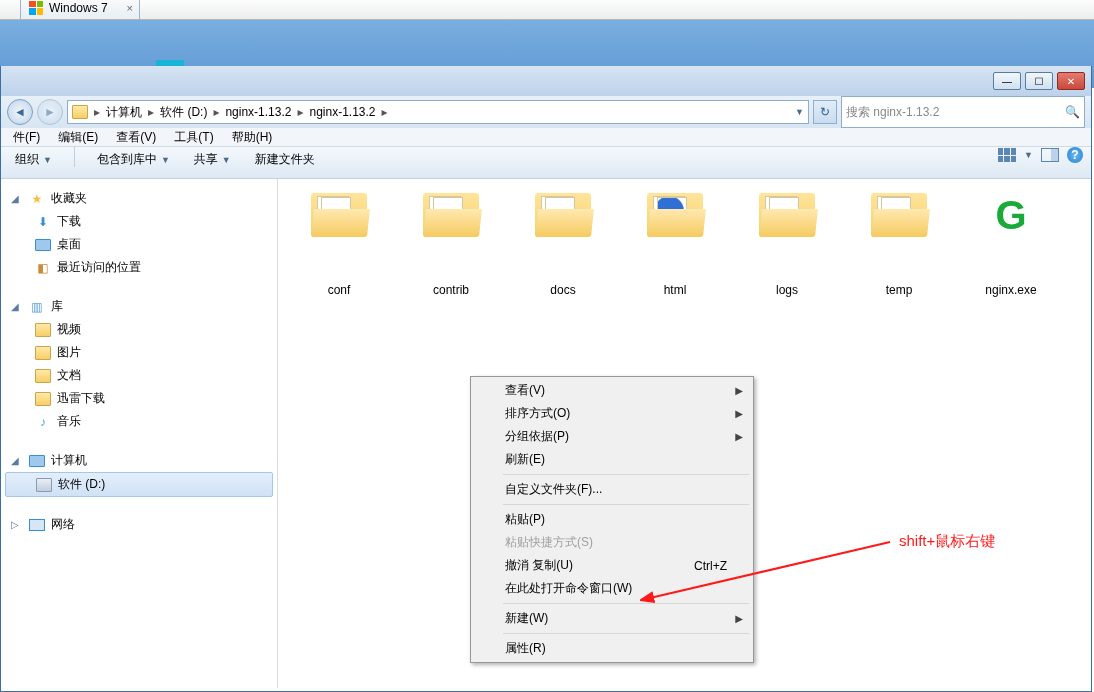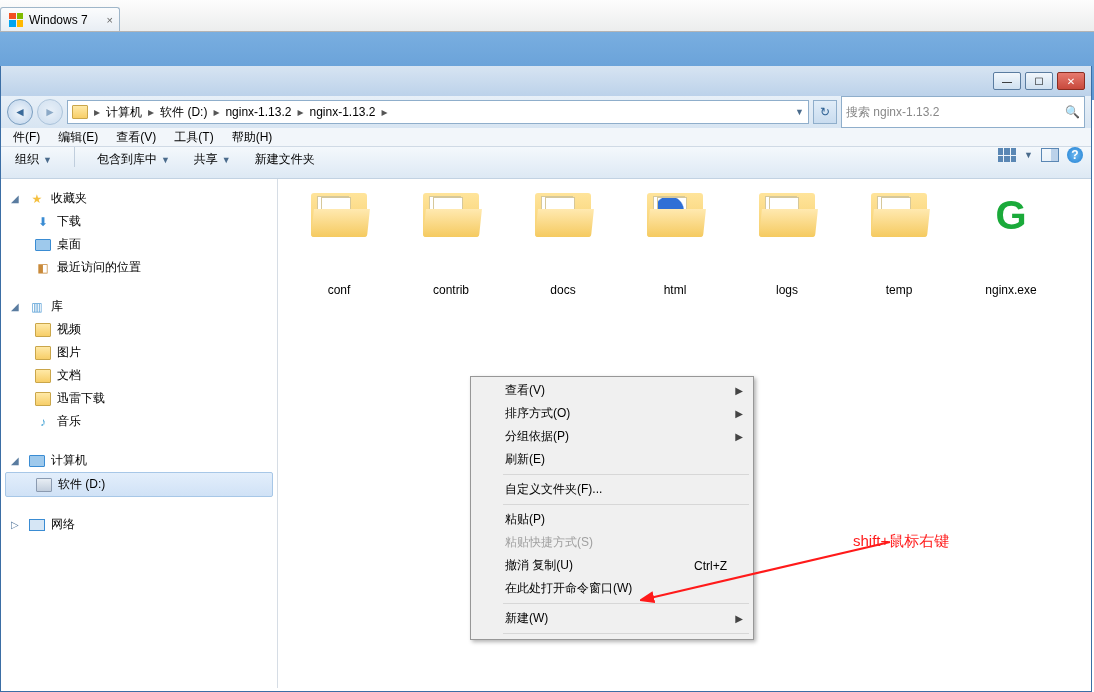--- a/index.html
+++ b/index.html
@@ -1,19 +1,19 @@
 <!DOCTYPE html>
 <html><head>
 <meta charset="utf-8">
 <style>
 * { margin: 0; padding: 0; box-sizing: border-box; font-family: "Microsoft YaHei", "Segoe UI", Tahoma, sans-serif; font-size: 12px; }
 body { background: #fff; width: 1094px; height: 692px; overflow: hidden; }
 
 
-.vm-tabs { height: 32px; background: linear-gradient(#fdfdfd,#eceded); border-bottom: 1px solid #b4b4b4; display: flex; align-items: flex-end; }
+.vm-tabs { height: 20px; background: linear-gradient(#fdfdfd,#eceded); border-bottom: 1px solid #b4b4b4; display: flex; align-items: flex-end; padding-left: 20px; }
 .vm-tab { height: 24px; background: linear-gradient(#fbfcfd,#e8eef4); border: 1px solid #9fb6c9; border-bottom: none; border-radius: 3px 3px 0 0; padding: 0 24px 0 8px; display: flex; align-items: center; gap: 6px; position: relative; min-width: 120px; }
 .vm-tab .win-ico { width: 14px; height: 14px; display: grid; grid-template: 1fr 1fr / 1fr 1fr; gap: 1px; }
 .vm-tab .win-ico span:nth-child(1){background:#f25022;} .vm-tab .win-ico span:nth-child(2){background:#7fba00;}
 .vm-tab .win-ico span:nth-child(3){background:#00a4ef;} .vm-tab .win-ico span:nth-child(4){background:#ffb900;}
 .vm-tab .x { position:absolute; right:6px; color:#666; font-size:11px; }
 
 .blue-strip { height: 68px; background: linear-gradient(#79aee0,#5d98d3); position: relative; }
 .teal-shape { position:absolute; left:128px; top:40px; width:60px; height:28px; }
 .teal-shape .a{position:absolute;left:0;top:8px;width:28px;height:20px;background:#1aa59e;}
 .teal-shape .b{position:absolute;left:28px;top:0;width:28px;height:28px;background:#17b4d6;}
@@ -80,21 +80,21 @@
 .fname{ text-align:center; max-width:86px;margin-top:40px; }
 
 
 .ctx { position:absolute; left:470px; top:376px; width:284px; background:#f0f0f0; border:1px solid #979797; box-shadow:2px 2px 4px rgba(0,0,0,.3); padding:2px; }
 .ctx-item { height:23px; display:flex; align-items:center; padding:0 24px 0 32px; position:relative; }
 .ctx-item.disabled { color:#a0a0a0; }
 .ctx-item .arrow { position:absolute; right:8px; font-size:10px; color:#444; }
 .ctx-item .shortcut { margin-left:auto; }
 .ctx-sep { height:1px; background:#d7d7d7; margin:3px 2px 3px 30px; }
 
-.annotation { position:absolute; left:853px; top:532px; color:#ff1a1a; font-size:15px; }
+.annotation { position:absolute; left:899px; top:532px; color:#ff1a1a; font-size:15px; }
 .arrow-svg { position:absolute; left:640px; top:530px; }
 </style>
 </head>
 <body>
 
 <div class="vm-tabs">
   <div class="vm-tab">
     <span class="win-ico">
         <span></span>
         <span></span>
@@ -339,20 +339,23 @@
     </div>
   <div class="ctx-item">
       <span>在此处打开命令窗口(W)</span>
     </div>
   <div class="ctx-sep"></div>
   <div class="ctx-item">
       <span>新建(W)</span>
       <span class="arrow">▶</span>
     </div>
   <div class="ctx-sep"></div>
+  <div class="ctx-item">
+      <span>属性(R)</span>
+    </div>
 </div>
 
 <svg class="arrow-svg" width="260" height="80">
   <defs>
       <marker id="ah" markerWidth="10" markerHeight="10" refX="2" refY="3" orient="auto">
         <path d="M0,0 L0,6 L8,3 z" fill="#ff1a1a"></path>
       </marker>
     </defs>
   <line x1="250" y1="12" x2="10" y2="68" stroke="#ff1a1a" stroke-width="2" marker-end="url(#ah)"></line>
 </svg>

